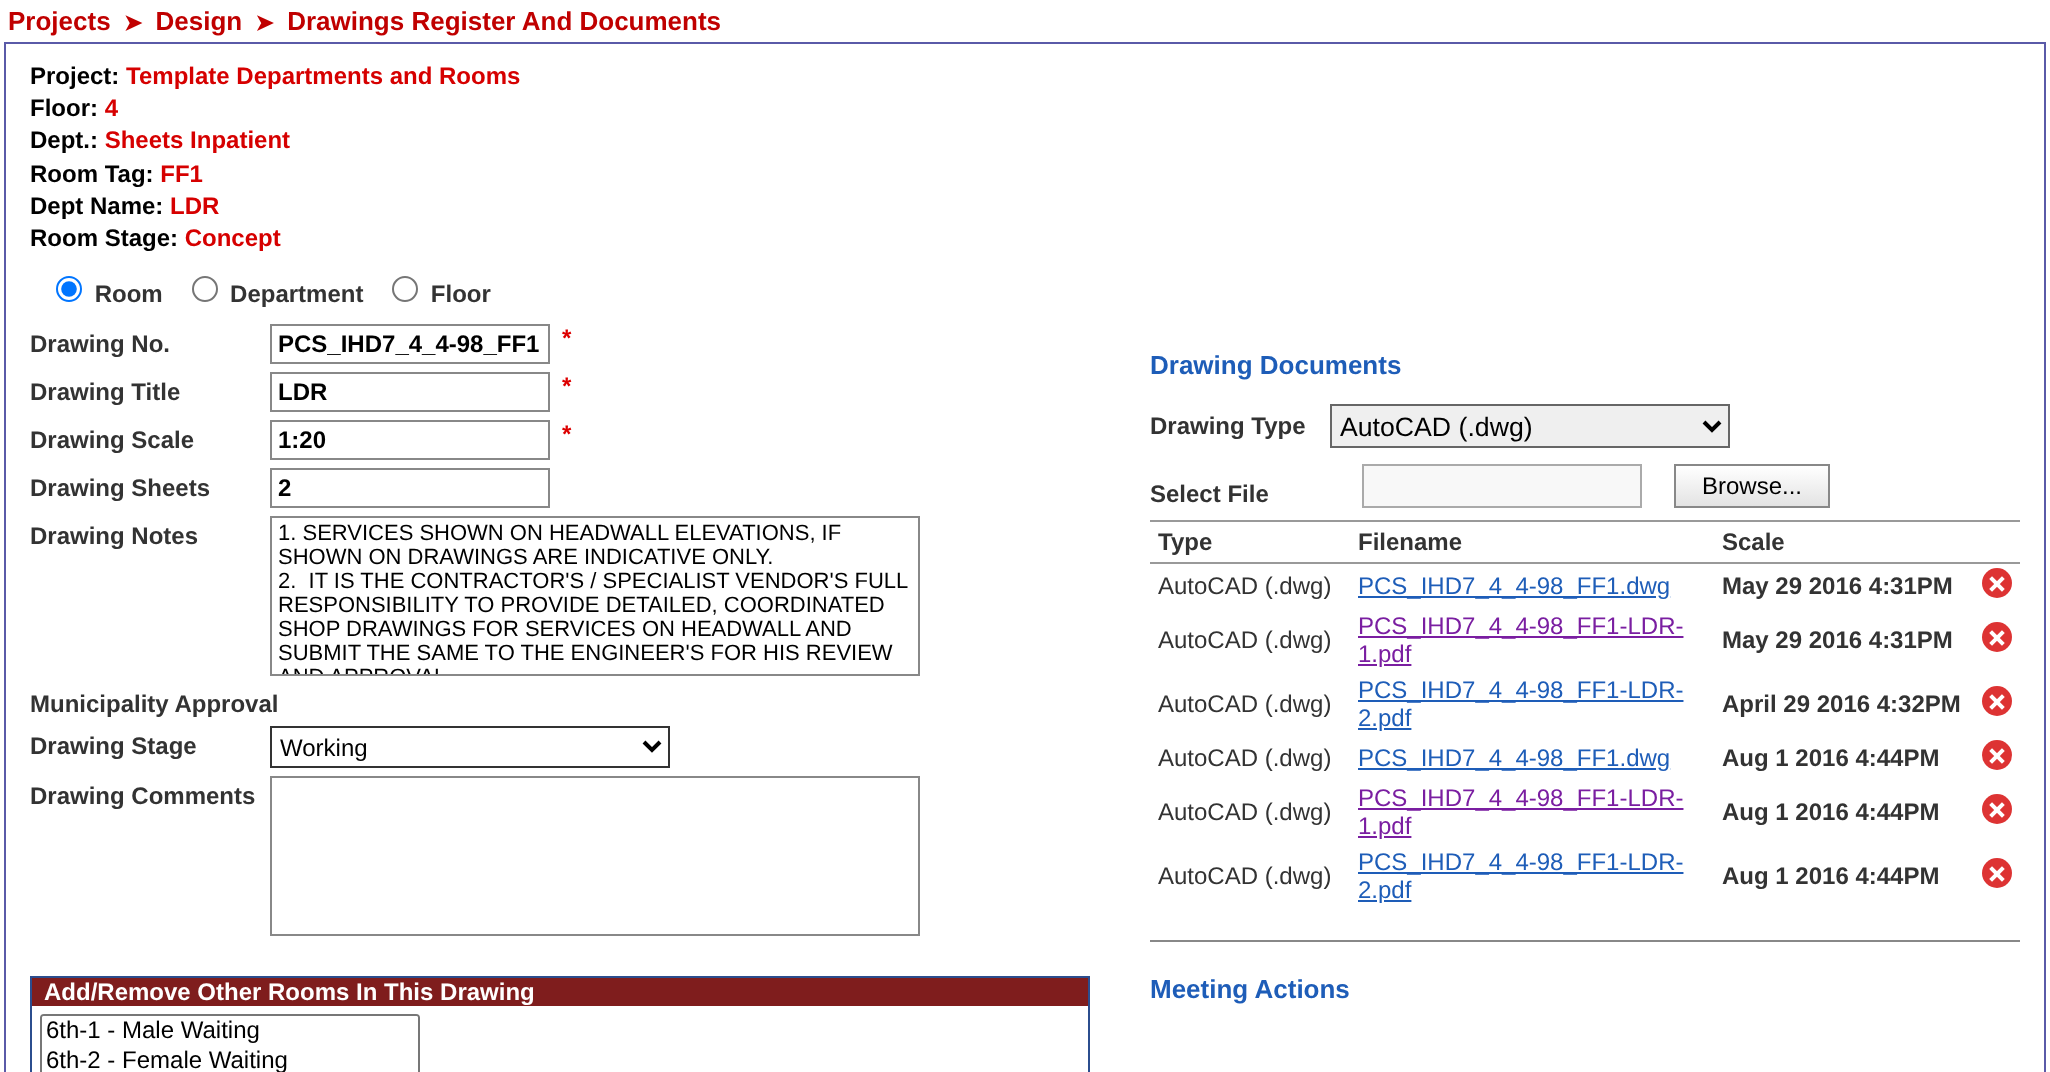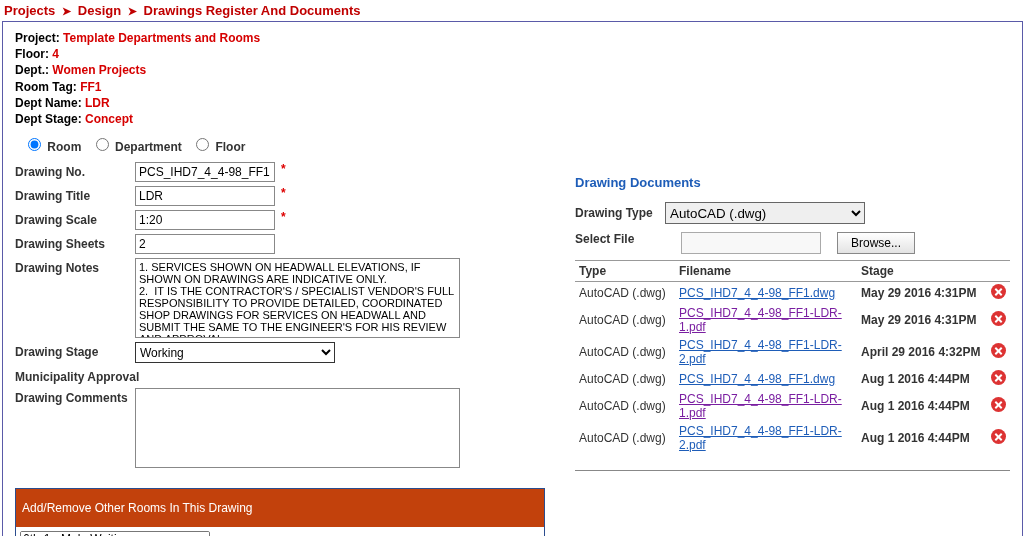--- a/index.html
+++ b/index.html
@@ -28,35 +28,35 @@
   .left { flex: 0 0 530px; }
   .right { flex: 1; padding-top: 145px; }
   .meta { margin-bottom:8px; }
   .meta-row { font-size:12px; font-weight:bold; color:#000; line-height:1.35; }
   .meta-row .val { color:#d60000; }
   .radio-row { margin: 6px 0 8px 8px; }
   .radio-row label { margin-right:6px; font-weight:bold; cursor:pointer }
   .form-row { display:flex; align-items:flex-start; margin-bottom:4px; }
   .form-label { flex:0 0 120px; font-weight:bold; padding-top:3px }
   .form-row input[type=text] {
-    width: 140px; height:20px; border:1px solid #888; padding:1px 3px; font-size:12px;
+    width: 140px; height:20px; border:1px solid #888; padding:1px 3px; font-size:12px;font-weight:bold;
   }
   .form-row textarea {
     border:1px solid #888; font-size:11px; padding:2px 3px; font-family:Arial,sans-serif;
     resize:none; overflow-y:scroll;
   }
   .form-row select { height:21px; border:1px solid #333; font-size:12px; background:#fff }
   .req { color:#d00; font-weight:bold; margin-left:6px }
   .section-title-blue {
     color:#1e5db8; font-weight:bold; font-size:13px; margin-bottom:12px;
   }
   .type-row { display:flex; align-items:center; margin-bottom:8px; }
   .type-row .lbl { flex:0 0 90px; font-weight:bold; }
   .type-row select { flex:0 0 200px; height:22px; border:1px solid #666; }
-  .file-row { display:flex; align-items:flex-start; margin-bottom:6px; gap:16px }
+  .file-row { display:flex; align-items:flex-end; margin-bottom:6px; gap:16px }
   .file-row .lbl { flex:0 0 90px; font-weight:bold; }
   .file-name-box { flex:0 0 140px; height:22px; border:1px solid #aaa; background:#f8f8f8 }
   .browse-btn {
     height:22px; width:78px; border:1px solid #888; background:linear-gradient(#fff,#e3e3e3);
     font-size:12px; cursor:pointer; margin-right:14px;
   }
   .upload-btn {
     height:24px; width:100px; border:1px solid #1a5bb0; background:linear-gradient(#4a9bf0,#2176d8);
     color:#fff; font-weight:bold; font-size:12px; border-radius:3px; cursor:pointer;
   }
@@ -76,21 +76,21 @@
   .del-icon::before, .del-icon::after {
     content:""; position:absolute; top:7px; left:3px; width:9px; height:2px; background:#fff;
   }
   .del-icon::before { transform:rotate(45deg); }
   .del-icon::after  { transform:rotate(-45deg); }
   hr.sep-line { border:none; border-top:1px solid #888; margin:16px 0; }
   .addremove-panel {
     border:1px solid #2b4d8e; margin-top:20px; width:530px;
   }
   .addremove-header {
-    background:#c2410c; color:#fff; font-weight:normal; padding:12px 6px; font-size:12px;
+    background:#7f1d1d; color:#fff; font-weight:bold; padding:0 6px; font-size:12px;
   }
   .addremove-body { padding:4px; display:flex; gap:6px; }
   select.multi {
     width:190px; height:45px; border:1px solid #777; font-size:12px; overflow-y:scroll;
   }
 </style>
 </head>
 <body>
 
 <div class="breadcrumb">
@@ -100,24 +100,24 @@
   <span class="sep">➤</span>
   <span>Drawings Register And Documents</span>
 </div>
 
 <div class="main-border">
   <div class="cols">
     <div class="left">
       <div class="meta">
         <div class="meta-row"><span>Project:</span> <span class="val">Template Departments and Rooms</span></div>
         <div class="meta-row"><span>Floor:</span> <span class="val">4</span></div>
-        <div class="meta-row"><span>Dept.:</span> <span class="val">Women Projects</span></div>
+        <div class="meta-row"><span>Dept.:</span> <span class="val">Sheets Inpatient</span></div>
         <div class="meta-row"><span>Room Tag:</span> <span class="val">FF1</span></div>
         <div class="meta-row"><span>Dept Name:</span> <span class="val">LDR</span></div>
-        <div class="meta-row"><span>Dept Stage:</span> <span class="val">Concept</span></div>
+        <div class="meta-row"><span>Room Stage:</span> <span class="val">Concept</span></div>
       </div>
 
       <div class="radio-row">
         <label><input type="radio" name="scope" checked="" style=""> <span>Room</span></label>
         <label><input type="radio" name="scope" style=""> <span>Department</span></label>
         <label><input type="radio" name="scope" style=""> <span>Floor</span></label>
       </div>
 
       <div class="form-row">
         <div class="form-label">Drawing No.</div>
@@ -137,25 +137,25 @@
       <div class="form-row">
         <div class="form-label">Drawing Sheets</div>
         <input type="text" value="2" style="">
       </div>
       <div class="form-row">
         <div class="form-label">Drawing Notes</div>
         <textarea rows="5" cols="60" style="width: 325px; height: 80px;">1. SERVICES SHOWN ON HEADWALL ELEVATIONS, IF SHOWN ON DRAWINGS ARE INDICATIVE ONLY.
 2.  IT IS THE CONTRACTOR'S / SPECIALIST VENDOR'S FULL RESPONSIBILITY TO PROVIDE DETAILED, COORDINATED SHOP DRAWINGS FOR SERVICES ON HEADWALL AND SUBMIT THE SAME TO THE ENGINEER'S FOR HIS REVIEW AND APPROVAL.</textarea>
       </div>
       <div class="form-row">
+        <div class="form-label" style="flex:0 0 150px">Municipality Approval</div>
+      </div>
+      <div class="form-row">
         <div class="form-label">Drawing Stage</div>
         <select style="width:200px"><option>Working</option></select>
-      </div>
-      <div class="form-row">
-        <div class="form-label" style="flex:0 0 150px">Municipality Approval</div>
       </div>
       <div class="form-row">
         <div class="form-label">Drawing Comments</div>
         <textarea rows="5" cols="60" style="width: 325px; height: 80px;"></textarea>
       </div>
 
       <div class="addremove-panel">
         <div class="addremove-header">Add/Remove Other Rooms In This Drawing</div>
         <div class="addremove-body">
           <select multiple="" class="multi">
@@ -179,21 +179,21 @@
         <div class="lbl">Select File</div>
         <div class="file-name-box"></div>
         <button class="browse-btn">Browse...</button>
       </div>
 
       <table class="docs">
         <thead>
           <tr>
             <th style="width:100px">Type</th>
             <th>Filename</th>
-            <th style="width:130px">Stage</th>
+            <th style="width:130px">Scale</th>
             <th style="width:20px"></th>
           </tr>
         </thead>
         <tbody id="doc-rows">
             <tr>
               <td>AutoCAD (.dwg)</td>
               <td class="fn"><a class="link-blue">PCS_IHD7_4_4-98_FF1.dwg</a></td>
               <td><b>May 29 2016 4:31PM</b></td>
               <td><span class="del-icon"></span></td>
             </tr>
@@ -225,15 +225,16 @@
               <td>AutoCAD (.dwg)</td>
               <td class="fn"><a class="link-blue">PCS_IHD7_4_4-98_FF1-LDR-2.pdf</a></td>
               <td><b>Aug 1 2016 4:44PM</b></td>
               <td><span class="del-icon"></span></td>
             </tr>
           </tbody>
       </table>
 
       <hr class="sep-line">
 
+      <div class="section-title-blue">Meeting Actions</div>
     </div>
   </div>
 </div>
 
 </body></html>

